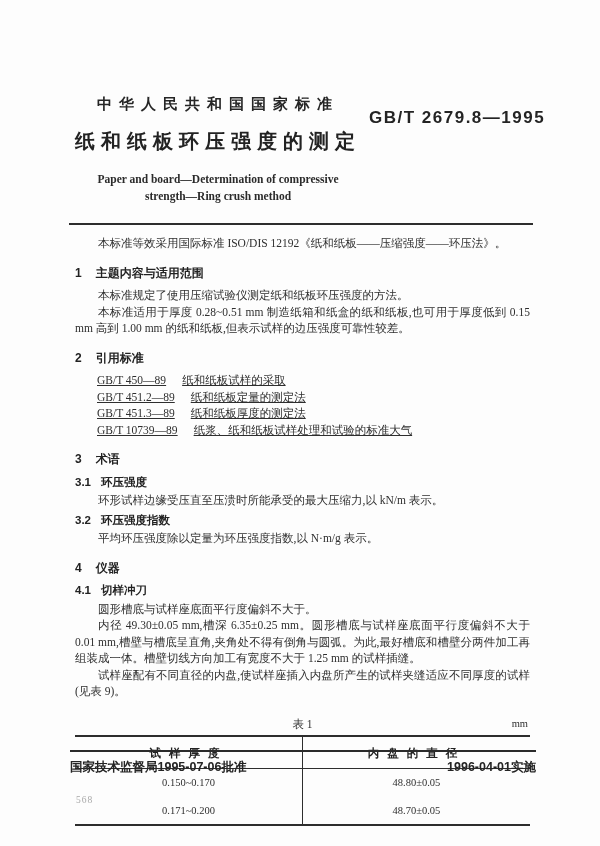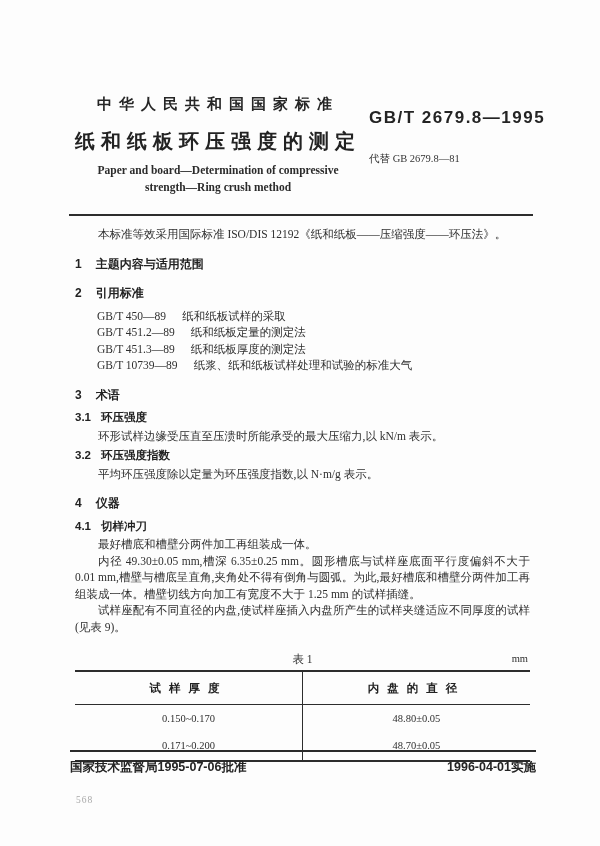--- a/index.html
+++ b/index.html
@@ -25,21 +25,21 @@
     font-family: "Liberation Sans", "DejaVu Sans", sans-serif;
     font-weight: bold; font-size: 15px; letter-spacing: 7px; color: #262626;
     white-space: nowrap;
   }
   .title-zh {
     margin: 20px 0 0 0;
     font-family: "Liberation Sans", "DejaVu Sans", sans-serif;
     font-weight: bold; font-size: 20px; letter-spacing: 6px; color: #222;
     white-space: nowrap;
   }
-  .title-en { margin-top: 13px; font-weight: bold; font-size: 11.5px; line-height: 17px; color: #2b2b2b; }
+  .title-en { margin-top: 22px; font-weight: bold; font-size: 11.5px; line-height: 17px; color: #2b2b2b; }
   .std-code {
     font-family: "Liberation Sans", "DejaVu Sans", sans-serif;
     font-weight: bold; font-size: 17px; letter-spacing: 1.5px; color: #242424;
     white-space: nowrap;
   }
   .replaces { margin-top: 24px; font-size: 10.5px; color: #333; white-space: nowrap; }
   .header-rule {
     border: none; border-top: 2.2px solid #2d2d2d;
     margin: 18px 0 0 -6px; width: calc(100% + 9px);
   }
@@ -51,21 +51,21 @@
     font-family: "Liberation Sans", "DejaVu Sans", sans-serif;
     font-weight: bold; font-size: 12px; color: #222;
   }
   .sec-num { margin-right: 14px; }
   .clause-heading {
     margin: 3px 0 2px 0;
     font-family: "Liberation Sans", "DejaVu Sans", sans-serif;
     font-weight: bold; font-size: 11.5px; color: #222;
   }
   .clause-num { margin-right: 10px; }
-  .ref-list { margin: 2px 0 0 0; padding-left: 22px; list-style: none; }
+  .ref-list { margin: 2px 0 0 0; padding-left: 22px; list-style: none; text-decoration: underline; }
   .ref-list li { line-height: 16.5px; }
   .ref-code { margin-right: 16px; }
   
   .table-block { margin-top: 16px; }
   .table-caption-row { position: relative; text-align: center; font-size: 11.5px; height: 17px; }
   .table-unit { position: absolute; right: 2px; top: 0; font-size: 10.5px; }
   table.t1 { width: 100%; border-collapse: collapse; margin-top: 2px;
     border-top: 2.2px solid #2d2d2d; border-bottom: 2.2px solid #2d2d2d; }
   table.t1 th {
     font-family: "Liberation Sans", "DejaVu Sans", sans-serif;
@@ -96,31 +96,32 @@
     <div class="header-left">
       <div class="std-label">中华人民共和国国家标准</div>
       <h1 class="title-zh">纸和纸板环压强度的测定</h1>
       <div class="title-en">
         <div>Paper and board—Determination of compressive</div>
         <div>strength—Ring crush method</div>
       </div>
     </div>
     <div class="header-right">
       <div class="std-code">GB/T 2679.8—1995</div>
-      <div class="replaces">代替 GB 2679.8—81</div>
     </div>
   </div>
 
   <hr class="header-rule">
 
   <p class="para intro">本标准等效采用国际标准 ISO/DIS 12192《纸和纸板——压缩强度——环压法》。</p>
 
   <div class="sec-heading">
     <span class="sec-num">1</span><span>主题内容与适用范围</span>
   </div>
+  <p class="para">本标准规定了使用压缩试验仪测定纸和纸板环压强度的方法。</p>
+  <p class="para">本标准适用于厚度 0.28~0.51 mm 制造纸箱和纸盒的纸和纸板,也可用于厚度低到 0.15 mm 高到 1.00 mm 的纸和纸板,但表示试样的边压强度可靠性较差。</p>
 
   <div class="sec-heading">
     <span class="sec-num">2</span><span>引用标准</span>
   </div>
   <ul class="ref-list">
     <li><span class="ref-code">GB/T 450—89</span><span>纸和纸板试样的采取</span></li>
     <li><span class="ref-code">GB/T 451.2—89</span><span>纸和纸板定量的测定法</span></li>
     <li><span class="ref-code">GB/T 451.3—89</span><span>纸和纸板厚度的测定法</span></li>
     <li><span class="ref-code">GB/T 10739—89</span><span>纸浆、纸和纸板试样处理和试验的标准大气</span></li>
   </ul>
@@ -136,21 +137,21 @@
     <span class="clause-num">3.2</span><span>环压强度指数</span>
   </div>
   <p class="para">平均环压强度除以定量为环压强度指数,以 N·m/g 表示。</p>
 
   <div class="sec-heading">
     <span class="sec-num">4</span><span>仪器</span>
   </div>
   <div class="clause-heading">
     <span class="clause-num">4.1</span><span>切样冲刀</span>
   </div>
-  <p class="para">最好槽底和槽壁分两件加工再组装成一体。</p>
+  <p class="para">圆形槽底与试样座底面平行度偏斜不大于。</p>
   <p class="para">内径 49.30±0.05 mm,槽深 6.35±0.25 mm。圆形槽底与试样座底面平行度偏斜不大于 0.01 mm,槽壁与槽底呈直角,夹角处不得有倒角与圆弧。为此,最好槽底和槽壁分两件加工再组装成一体。槽壁切线方向加工有宽度不大于 1.25 mm 的试样插缝。</p>
   <p class="para">试样座配有不同直径的内盘,使试样座插入内盘所产生的试样夹缝适应不同厚度的试样(见表 9)。</p>
 
   <div class="table-block">
     <div class="table-caption-row">
       <span>表 1</span>
       <span class="table-unit">mm</span>
     </div>
     <table class="t1">
       <thead>

